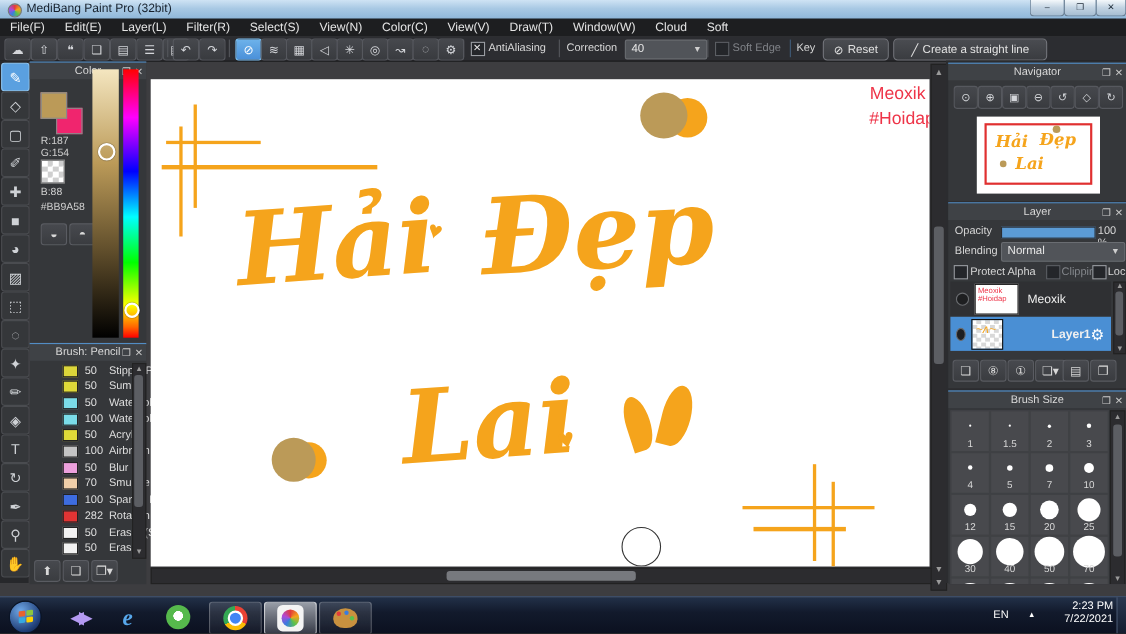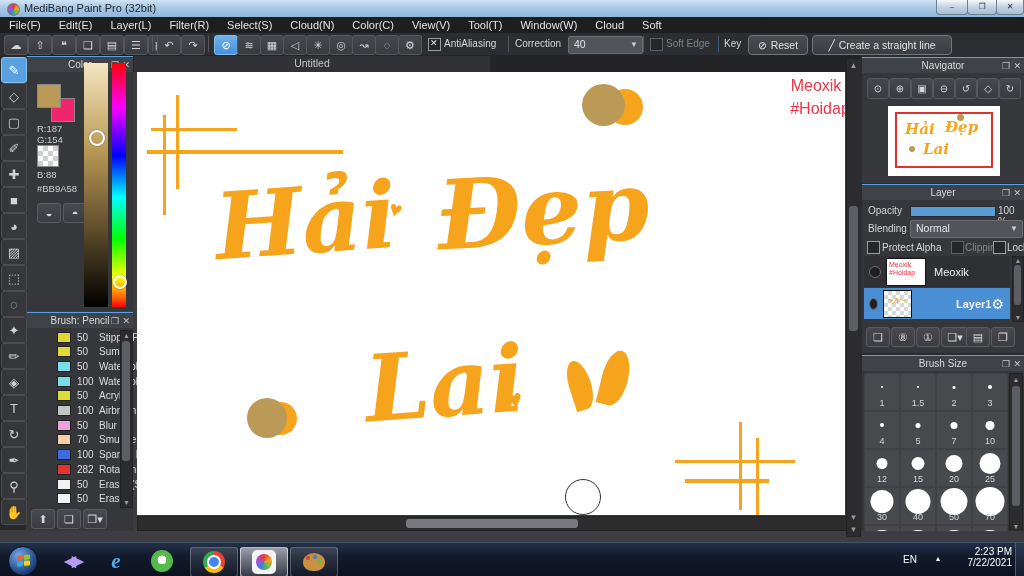--- a/index.html
+++ b/index.html
@@ -124,24 +124,24 @@
     <span class="winbtn" style="left:967px;width:28px;">❐</span>
     <span class="winbtn" style="left:996px;width:26px;">✕</span>
   </div>
 
   <div class="abs" id="menubar">
       <span>File(F)</span>
       <span>Edit(E)</span>
       <span>Layer(L)</span>
       <span>Filter(R)</span>
       <span>Select(S)</span>
-      <span>Cloud(N)</span>
+      <span>View(N)</span>
       <span>Color(C)</span>
       <span>View(V)</span>
-      <span>Tool(T)</span>
+      <span>Draw(T)</span>
       <span>Window(W)</span>
       <span>Cloud</span>
       <span>Soft</span>
     </div>
 
   <div class="abs" id="toolbar">
     <div id="fileicons">
         <div class="tbtn" style="left: 4px;">☁</div>
         <div class="tbtn" style="left: 28px;">⇧</div>
         <div class="tbtn" style="left: 52px;">❝</div>
@@ -307,25 +307,20 @@
       <div class="sthumb" style="left:1px;top:10px;width:8px;height:120px;"></div>
       <div class="sarr" style="bottom:1px;">▼</div>
     </div>
     <div id="brushfooter">
         <div class="miniBtn" style="left: 4px; top: 196px;">⬆</div>
         <div class="miniBtn" style="left: 30px; top: 196px;">❏</div>
         <div class="miniBtn" style="left: 56px; top: 196px;">❐▾</div>
       </div>
   </div>
 
-  <div class="abs" id="tabbar">
-    <div id="doctab">
-      <span>Untitled</span>
-    </div>
-  </div>
 
   <div class="abs" id="canvas">
 
     <div class="orangeline" style="left:14px;top:56px;width:86px;height:3px;"></div>
     <div class="orangeline" style="left:10px;top:78px;width:196px;height:4px;"></div>
     <div class="orangeline" style="left:26px;top:43px;width:3px;height:100px;"></div>
     <div class="orangeline" style="left:39px;top:23px;width:3px;height:94px;"></div>
 
     <div class="orangeline" style="left:538px;top:388px;width:120px;height:3px;"></div>
     <div class="orangeline" style="left:548px;top:407px;width:84px;height:4px;"></div>

